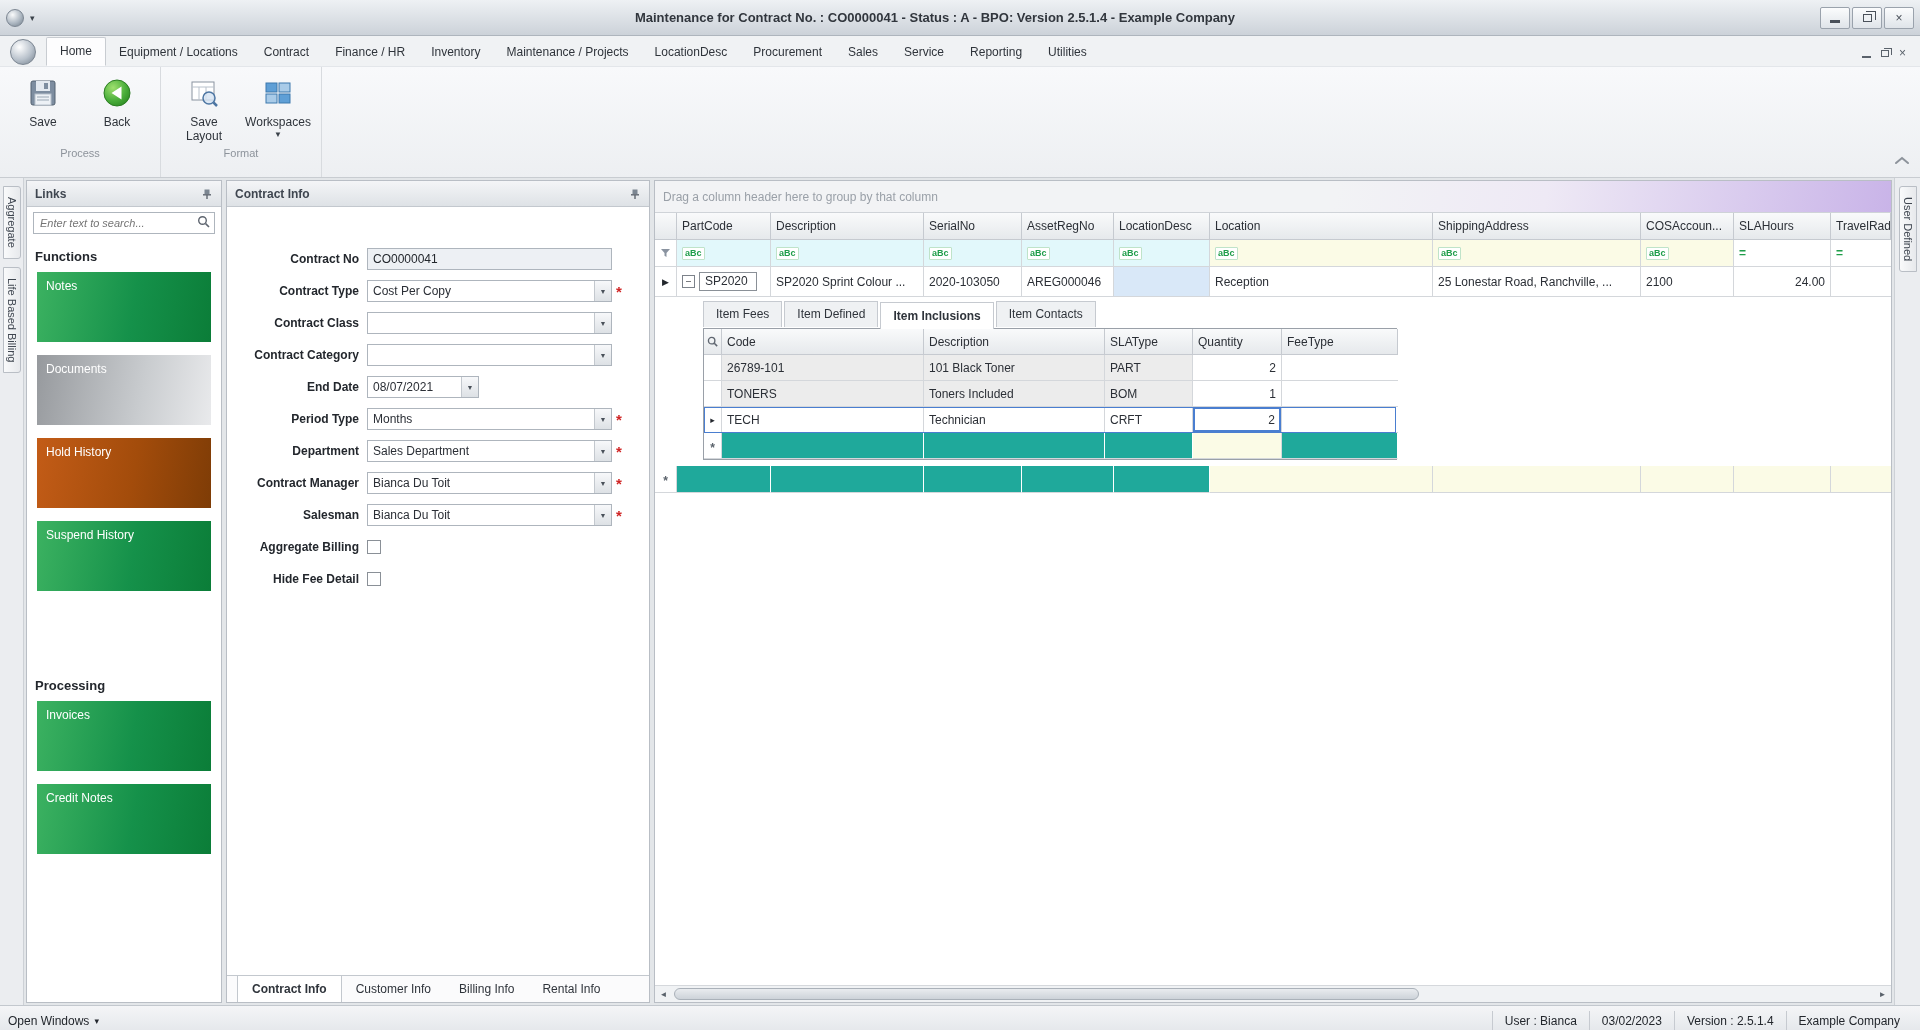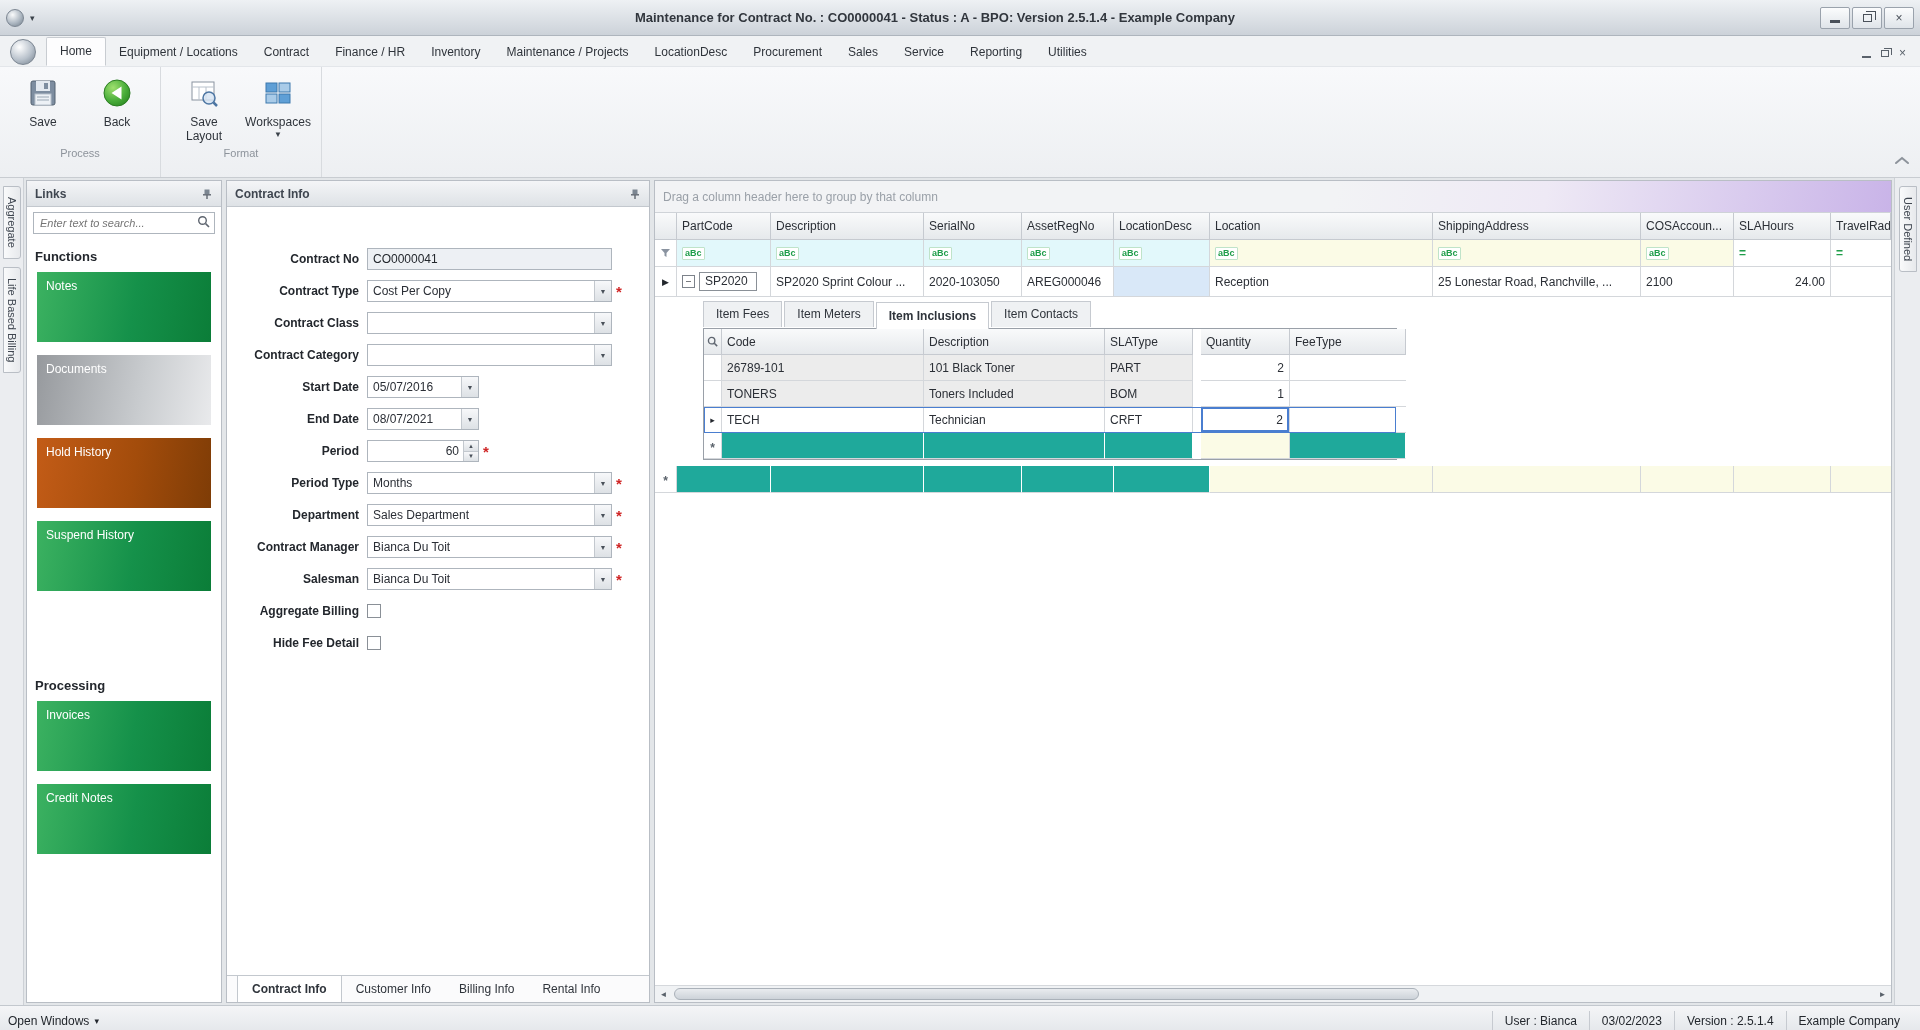--- a/index.html
+++ b/index.html
@@ -143,21 +143,21 @@
     border-bottom:none; color:#2f343b; cursor:pointer; font-size:12px; }
   .dtab.active { background:#fff; font-weight:bold; position:relative; top:1px; padding-top:6px; }
   .dgrid { border:1px solid #9aa0a8; width:694px; background:#fff; }
   .drow { display:flex; }
   .dcell { border-right:1px solid #d4d7db; border-bottom:1px solid #d4d7db; padding:0 5px; height:26px;
     display:flex; align-items:center; overflow:hidden; white-space:nowrap; background:#fff; }
   .dhead .dcell { background:linear-gradient(#f9fafb,#e6e9ec); border-right:1px solid #c6cad0;
     border-bottom:1px solid #c6cad0; cursor:pointer; }
   .dc0 { width:18px; flex:0 0 18px; justify-content:center; padding:0; }
   .dc1 { width:202px; flex:0 0 202px; } .dc2 { width:181px; flex:0 0 181px; }
-  .dc3 { width:88px; flex:0 0 88px; } .dc4 { width:89px; flex:0 0 89px;margin-left:8px; }
+  .dc3 { width:88px; flex:0 0 88px; } .dc4 { width:89px; flex:0 0 89px; }
   .dc5 { width:116px; flex:0 0 116px; border-right:none; }
   .ro { background:#ececec; }
   .drow.selected { outline:1px solid #4a7ed0; outline-offset:-1px; }
   .qedit { width:100%; height:100%; border:2px solid #4a7ed0; background:#fff; display:flex;
     align-items:center; justify-content:flex-end; padding-right:4px; }
   .teal  { background:#1fa99b; border-right:1px solid #fff; }
   .nyellow { background:#fbfbe6; }
   .newmark { color:#5a626b; font-weight:bold; padding-top:4px; }
 
   .gnew { margin-top:6px; }
@@ -378,47 +378,27 @@
       <div class="frow">
         <span class="flabel">Contract Category</span>
         <div class="combo">
           <span class="cval"></span>
           <span class="ddbtn">
               <span>▼</span>
             </span>
         </div>
       </div>
       <div class="frow">
-        <span class="flabel">Start Date</span>
-        <div class="combo narrow">
-          <span class="cval">05/07/2016</span>
-          <span class="ddbtn">
-              <span>▼</span>
-            </span>
-        </div>
-      </div>
-      <div class="frow">
         <span class="flabel">End Date</span>
         <div class="combo narrow">
           <span class="cval">08/07/2021</span>
           <span class="ddbtn">
               <span>▼</span>
             </span>
         </div>
-      </div>
-      <div class="frow">
-        <span class="flabel">Period</span>
-        <div class="spinbox">
-          <span class="spinval">60</span>
-          <span class="spinbtns">
-            <span>▲</span>
-            <span>▼</span>
-          </span>
-        </div>
-          <span class="req"></span>
       </div>
       <div class="frow">
         <span class="flabel">Period Type</span>
         <div class="combo">
           <span class="cval">Months</span>
           <span class="ddbtn">
               <span>▼</span>
             </span>
         </div>
           <span class="req"></span>
@@ -542,21 +522,21 @@
       <div class="gcell mc6">Reception</div>
       <div class="gcell mc7">25 Lonestar Road, Ranchville, ...</div>
       <div class="gcell mc8">2100</div>
       <div class="gcell mc9 num">24.00</div>
       <div class="gcell mc10"></div>
     </div>
 
     <div class="detail">
       <div class="dtabs">
         <span class="dtab">Item Fees</span>
-        <span class="dtab">Item Meters</span>
+        <span class="dtab">Item Defined</span>
         <span class="dtab active">Item Inclusions</span>
         <span class="dtab">Item Contacts</span>
       </div>
       <div class="dgrid">
         <div class="drow dhead">
           <div class="dcell dc0">
             <svg width="11" height="11" viewBox="0 0 13 13">
                 <circle cx="5.5" cy="5.5" r="3.8" fill="none" stroke="#5f6670" stroke-width="1.6"></circle>
                 <line x1="8.6" y1="8.6" x2="12" y2="12" stroke="#5f6670" stroke-width="1.8"></line>
               </svg>

